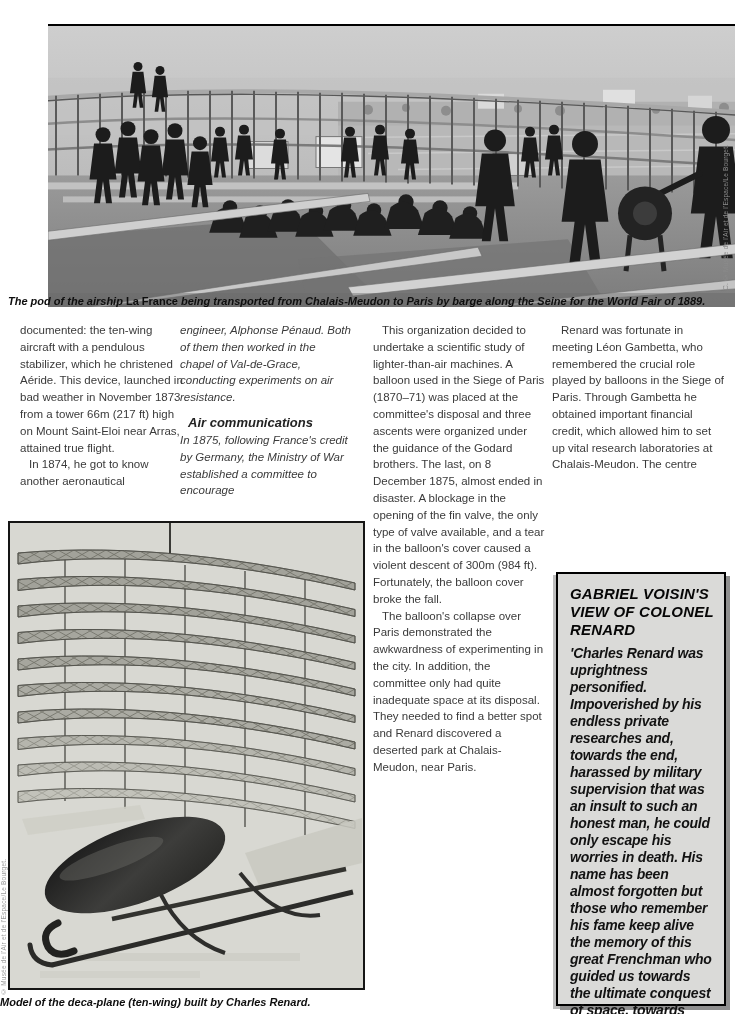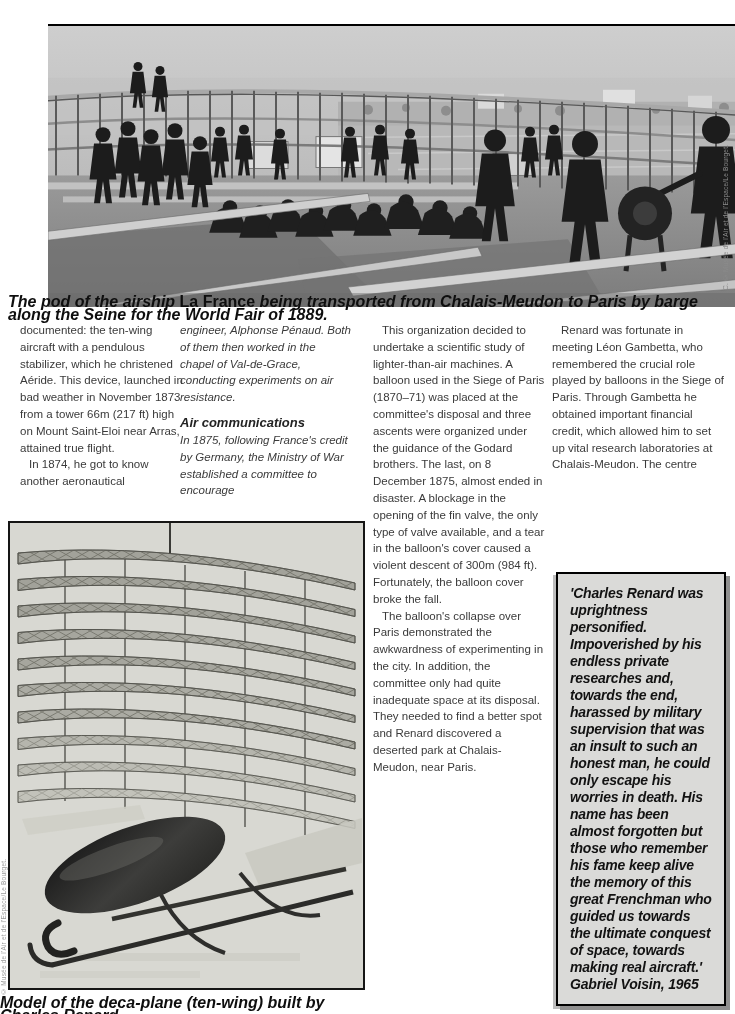--- a/index.html
+++ b/index.html
@@ -7,35 +7,35 @@
         font-family:"Liberation Sans", sans-serif;}
   
   .top-photo{position:absolute;left:8px;top:8px;width:712px;height:283px;
              border-top:2px solid #000;box-sizing:border-box;background:#b5b5b5;}
   .top-photo svg{display:block;width:100%;height:100%;}
   .vcredit{position:absolute;font-size:6.5px;color:#8b8b8b;letter-spacing:.2px;
            writing-mode:vertical-rl;transform:rotate(180deg);white-space:nowrap;}
   .photo-credit{left:722px;top:10px;height:280px;}
   .model-credit{left:0px;top:800px;height:195px;color:#9a9a9a;}
   
-  .caption{position:absolute;font-weight:bold;font-style:italic;font-size:16px;
+  .caption{position:absolute;font-weight:bold;font-style:italic;font-size:11px;
            line-height:13px;color:#0e0e0e;margin:0;}
   .photo-caption{left:8px;top:295px;width:718px;}
   .model-caption{left:0;top:996px;width:360px;}
   .caption .roman{font-style:normal;}
   
   .col{position:absolute;top:322px;width:172px;font-size:11.5px;line-height:16.8px;
        color:#3a3a3a;}
   .col1{left:20px;width:168px;}
   .col2{left:180px;font-style:italic;}
   .col3{left:373px;}
   .col4{left:552px;}
   .col p{margin:0;}
   .col p.indent{text-indent:9px;}
-  .subhead{margin:9px 0 2px;font-size:13px;line-height:15px;font-weight:bold;color:#232323;}
+  .subhead{margin:9px 8px 2px;font-size:13px;line-height:15px;font-weight:bold;color:#232323;}
   
   .model-figure{position:absolute;left:8px;top:521px;width:357px;height:469px;margin:0;
                 border:2px solid #151515;box-sizing:border-box;background:#d8d8d2;}
   .model-figure svg{display:block;width:100%;height:100%;}
   
   .sidebar-box{position:absolute;left:556px;top:572px;width:170px;height:434px;
                box-sizing:border-box;background:#dadad8;border:2px solid #000;
                box-shadow:4px 4px 0 #8f8f8f,-3px 3px 0 #bdbdbd;padding:11px 10px 0 12px;}
   .sidebar-box h2{margin:0 0 6px;font-size:15px;line-height:18px;font-weight:bold;
                   font-style:italic;color:#060606;letter-spacing:.2px;}
@@ -236,17 +236,18 @@
         <ellipse cx="105" cy="328" rx="55" ry="12" fill="#6a6a66" opacity="0.45"></ellipse>
       </g>
       <path d="M48,400 q-18,8 -10,24 q8,12 26,4" stroke="#222220" stroke-width="7" fill="none" stroke-linecap="round"></path>
     </svg>
   </figure>
 
   <p class="caption model-caption">Model of the deca-plane (ten-wing) built by Charles Renard.</p>
   <div class="vcredit model-credit">© Musée de l'Air et de l'Espace/Le Bourget.</div>
 
   <aside class="sidebar-box">
+    <h2>GABRIEL VOISIN'S VIEW OF COLONEL RENARD</h2>
     <p class="quote">'Charles Renard was uprightness personified. Impoverished by his endless private researches and, towards the end, harassed by military supervision that was an insult to such an honest man, he could only escape his worries in death. His name has been almost forgotten but those who remember his fame keep alive the memory of this great Frenchman who guided us towards the ultimate conquest of space, towards making real aircraft.'</p>
     <p class="signature">Gabriel Voisin, 1965</p>
   </aside>
 
 </div>
 
 </body></html>

